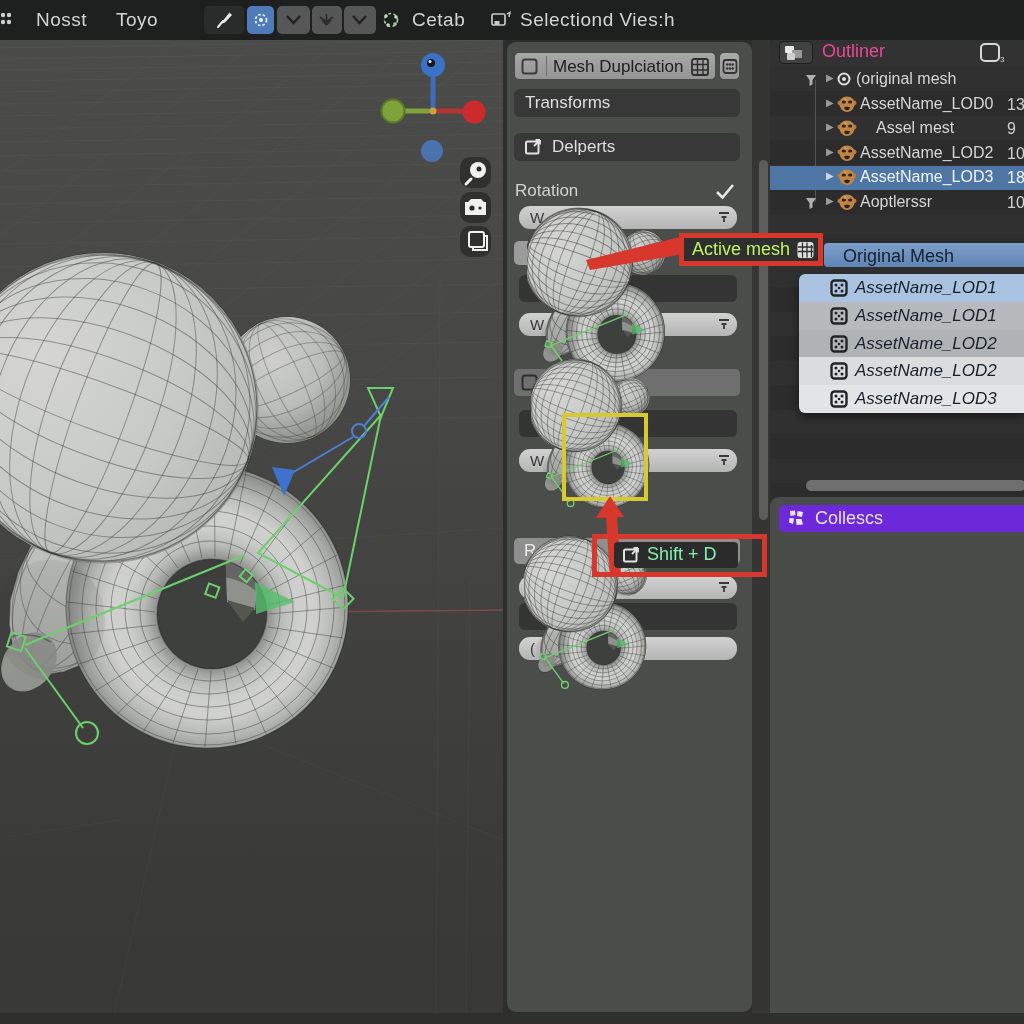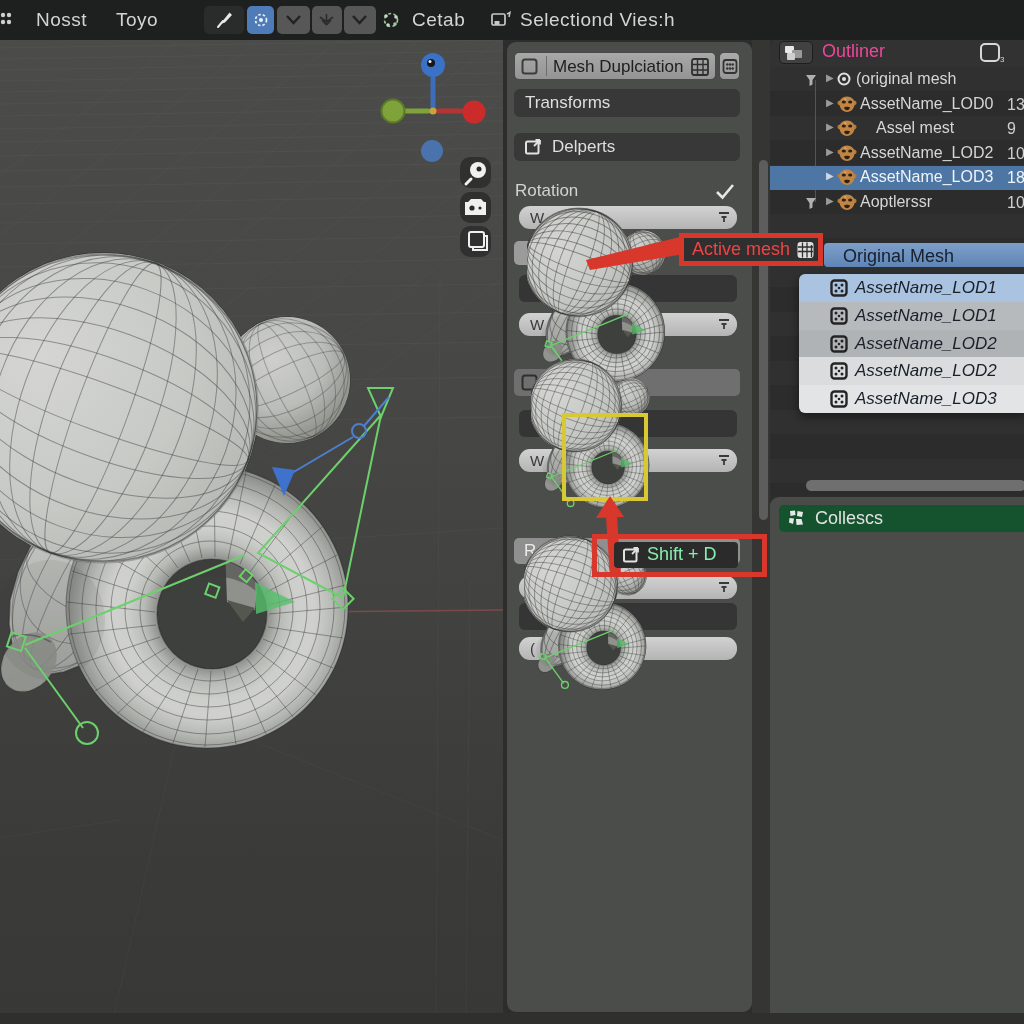--- a/index.html
+++ b/index.html
@@ -515,21 +515,21 @@
           <use href="#monkey"></use>
         </svg>
       <span class="abs" style="left:90px;top:2px;">Aoptlerssr</span>
       <span class="num">10</span>
     </div>
 
     <div class="abs" style="left:36px;top:442px;width:220px;height:11px;border-radius:6px;background:#6f6f6f;"></div>
   </div>
 
   <div id="collections">
-    <div class="abs" style="left:9px;top:8px;width:245px;height:27px;background:#14532d;border-radius:5px 0 0 5px;">
+    <div class="abs" style="left:9px;top:8px;width:245px;height:27px;background:#6d28d9;border-radius:5px 0 0 5px;">
       <svg class="abs" style="left:8px;top:4px" width="20" height="19" viewBox="0 0 20 19">
         <g fill="#e8e8e8">
             <path d="M3 2 L8 1.5 L8.5 6 L3.5 7 Z"></path>
             <path d="M10.5 2 L16 3 L15 8 L10 7 Z"></path>
             <path d="M2.5 9 L7 9.5 L6 15 L2 13.5 Z"></path>
             <path d="M9 10 L14.5 10 L16 15.5 L9.5 16 Z"></path>
           </g>
       </svg>
       <div class="abs" style="left:36px;top:3px;font-size:18px;color:#e2e2e2;">Collescs</div>
     </div>
@@ -585,21 +585,21 @@
       <path d="M10 8 L16 2 M16 2 H11.5 M16 2 V6.5" stroke="#e2e2e2" stroke-width="1.8" fill="none"></path>
     </svg>
     <div class="abs" style="left:33px;top:2px;font-size:18px;color:#86efac;">Shift + D</div>
   </div>
 
   <svg class="abs" style="left:580px;top:230px;" width="110" height="50" viewBox="0 0 110 50">
     <polygon points="104,6 104,24 10,40 6,30" fill="#d8372c"></polygon>
   </svg>
 
   <div class="redbox" style="left:679px;top:233px;width:144px;height:33px;background:#2f2f2f;">
-    <div class="abs" style="left:8px;top:1px;font-size:18px;color:#ef4444;">Active mesh</div>
+    <div class="abs" style="left:8px;top:1px;font-size:18px;color:#bef264;">Active mesh</div>
     <svg class="abs" style="left:112px;top:3px" width="19" height="18" viewBox="0 0 18 18">
         <use href="#gridicon-light"></use>
       </svg>
   </div>
 
   <div id="topbar">
     <svg class="abs" style="left:0;top:10px" width="20" height="20" viewBox="0 0 20 20">
       <g fill="#cfcfcf">
           <circle cx="3" cy="5" r="2.2"></circle>
           <circle cx="9" cy="5" r="2.2"></circle>

